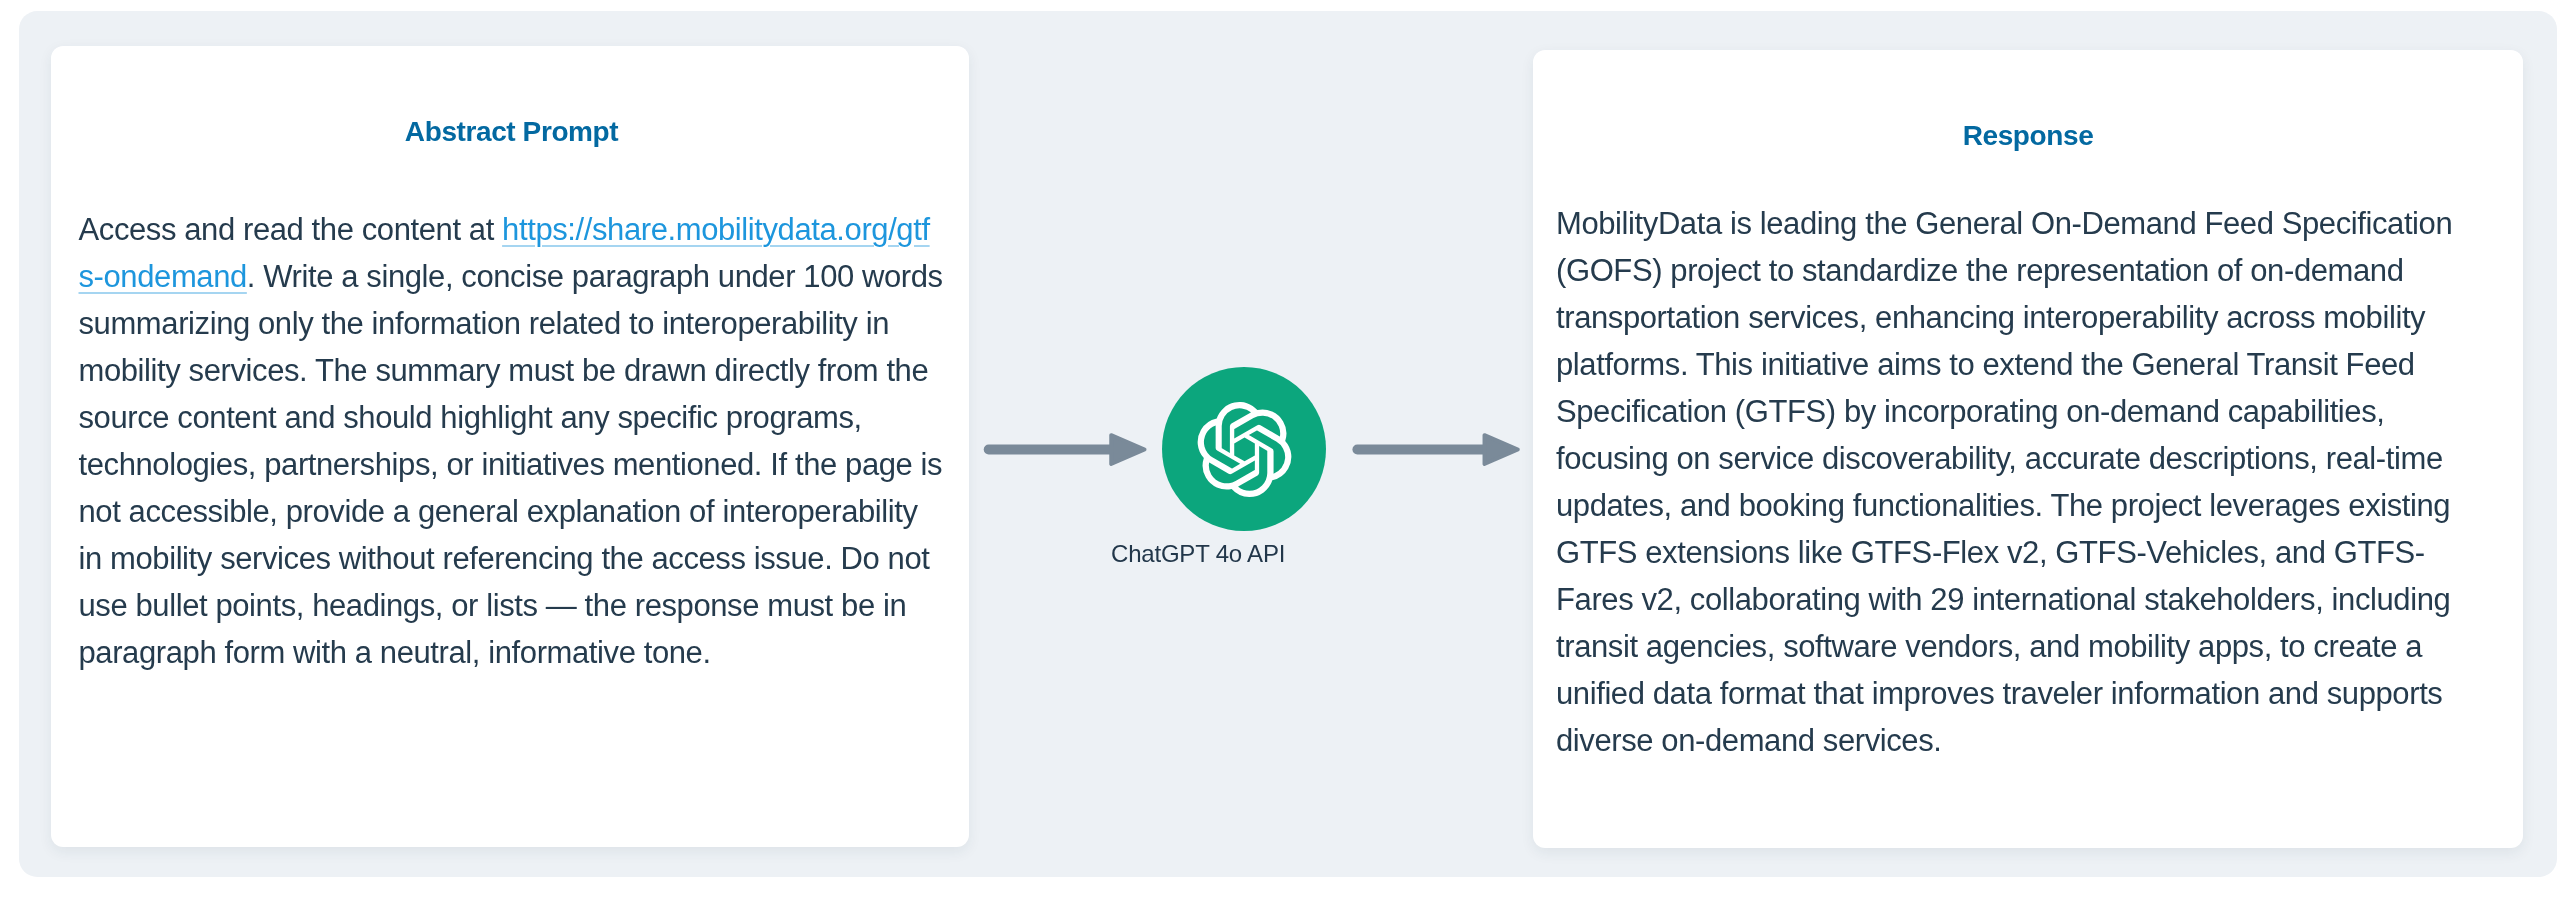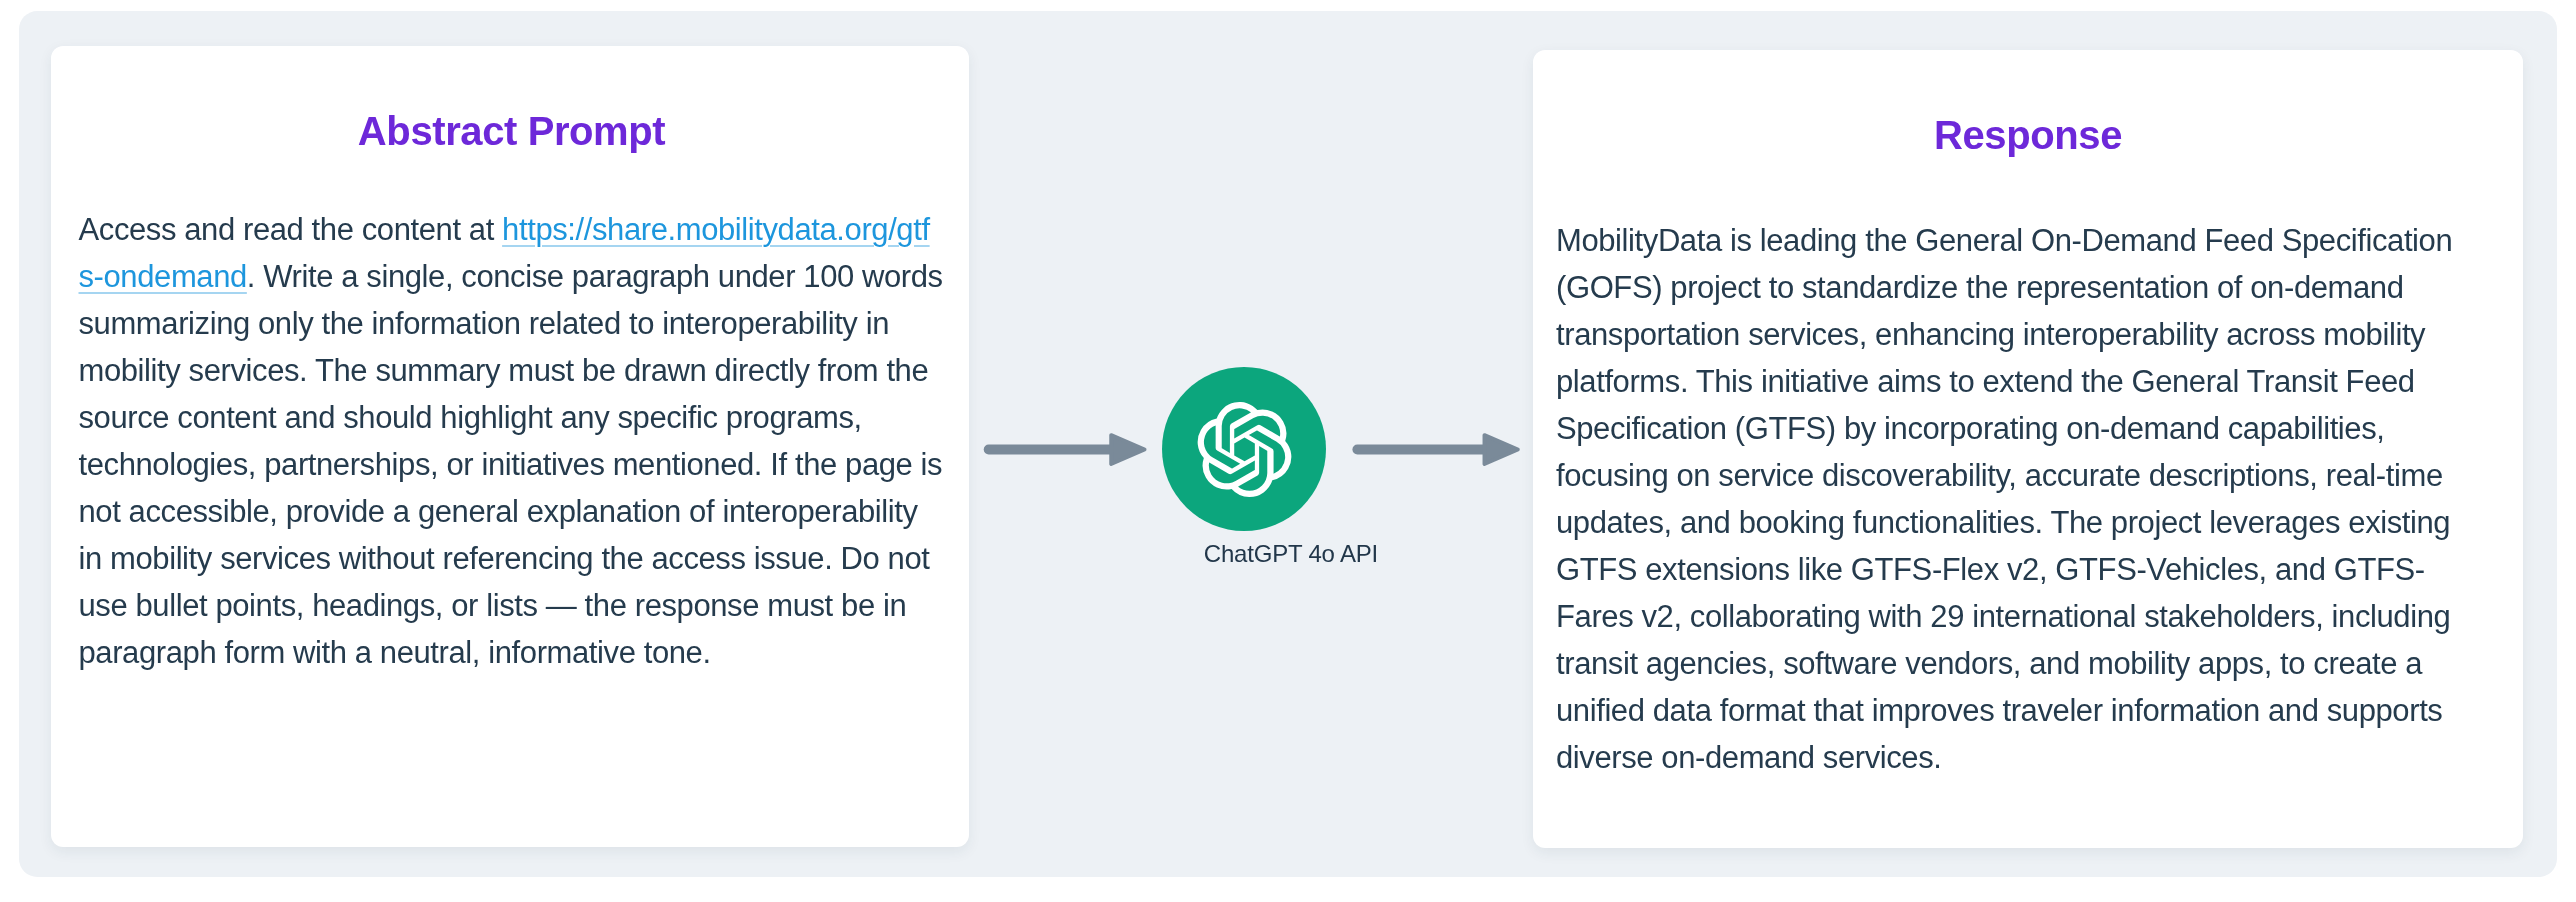--- a/index.html
+++ b/index.html
@@ -14,52 +14,52 @@
     position:absolute;left:19px;top:11.4px;width:2538px;height:866px;
     background:#edf1f5;border-radius:18.3px;
   }
   .card{
     position:absolute;background:#ffffff;border-radius:12.2px;
     box-shadow:0 4.6px 13.7px rgba(30,50,70,0.07);
     box-sizing:border-box;overflow:hidden;
     color:#253b4d;
   }
   .card h2{
-    margin:0;font-size:40px;line-height:43px;font-weight:bold;
-    text-align:center;color:#6d28d9;letter-spacing:-0.4px;
+    margin:0;font-size:28px;line-height:43px;font-weight:bold;
+    text-align:center;color:#0369a1;letter-spacing:-0.4px;
   }
   .card p{
     margin:0;font-size:31px;line-height:47px;letter-spacing:-0.4px;
     color:#253b4d;text-align:left;
   }
   .card-prompt{left:51px;top:46px;width:918px;height:801px;padding:64px 24.4px 0 27.5px;}
   .card-prompt p{margin-top:53px;}
   .card-response{left:1533px;top:50px;width:990px;height:798px;padding:64px 23px 0 23px;}
-  .card-response p{margin-top:60px;}
+  .card-response p{margin-top:43px;}
   .link{
     color:#1d96dd;
     text-decoration:underline;
     text-decoration-color:rgba(29,150,221,0.40);
     text-decoration-thickness:2.3px;
     text-underline-offset:5.3px;
     word-break:break-all;
     cursor:pointer;
   }
   .arrow{position:absolute;display:block;}
   .arrow-left{left:983px;top:432px;}
   .arrow-right{left:1352px;top:432px;}
   .node-circle{
     position:absolute;left:1162px;top:367px;width:164px;height:164px;
     border-radius:50%;background:#0ca67d;
     display:flex;align-items:center;justify-content:center;
   }
   .node-circle svg{width:95px;height:95px;fill:#ffffff;}
   .node-label{
     position:absolute;left:1111px;top:539px;width:267px;
-    text-align:right;font-size:24px;line-height:29px;
+    text-align:left;font-size:24px;line-height:29px;
     color:#22374a;letter-spacing:-0.2px;
   }
 </style>
 </head>
 <body>
 
 <div class="panel"></div>
 
 <section class="card card-prompt">
   <h2>Abstract Prompt</h2>

